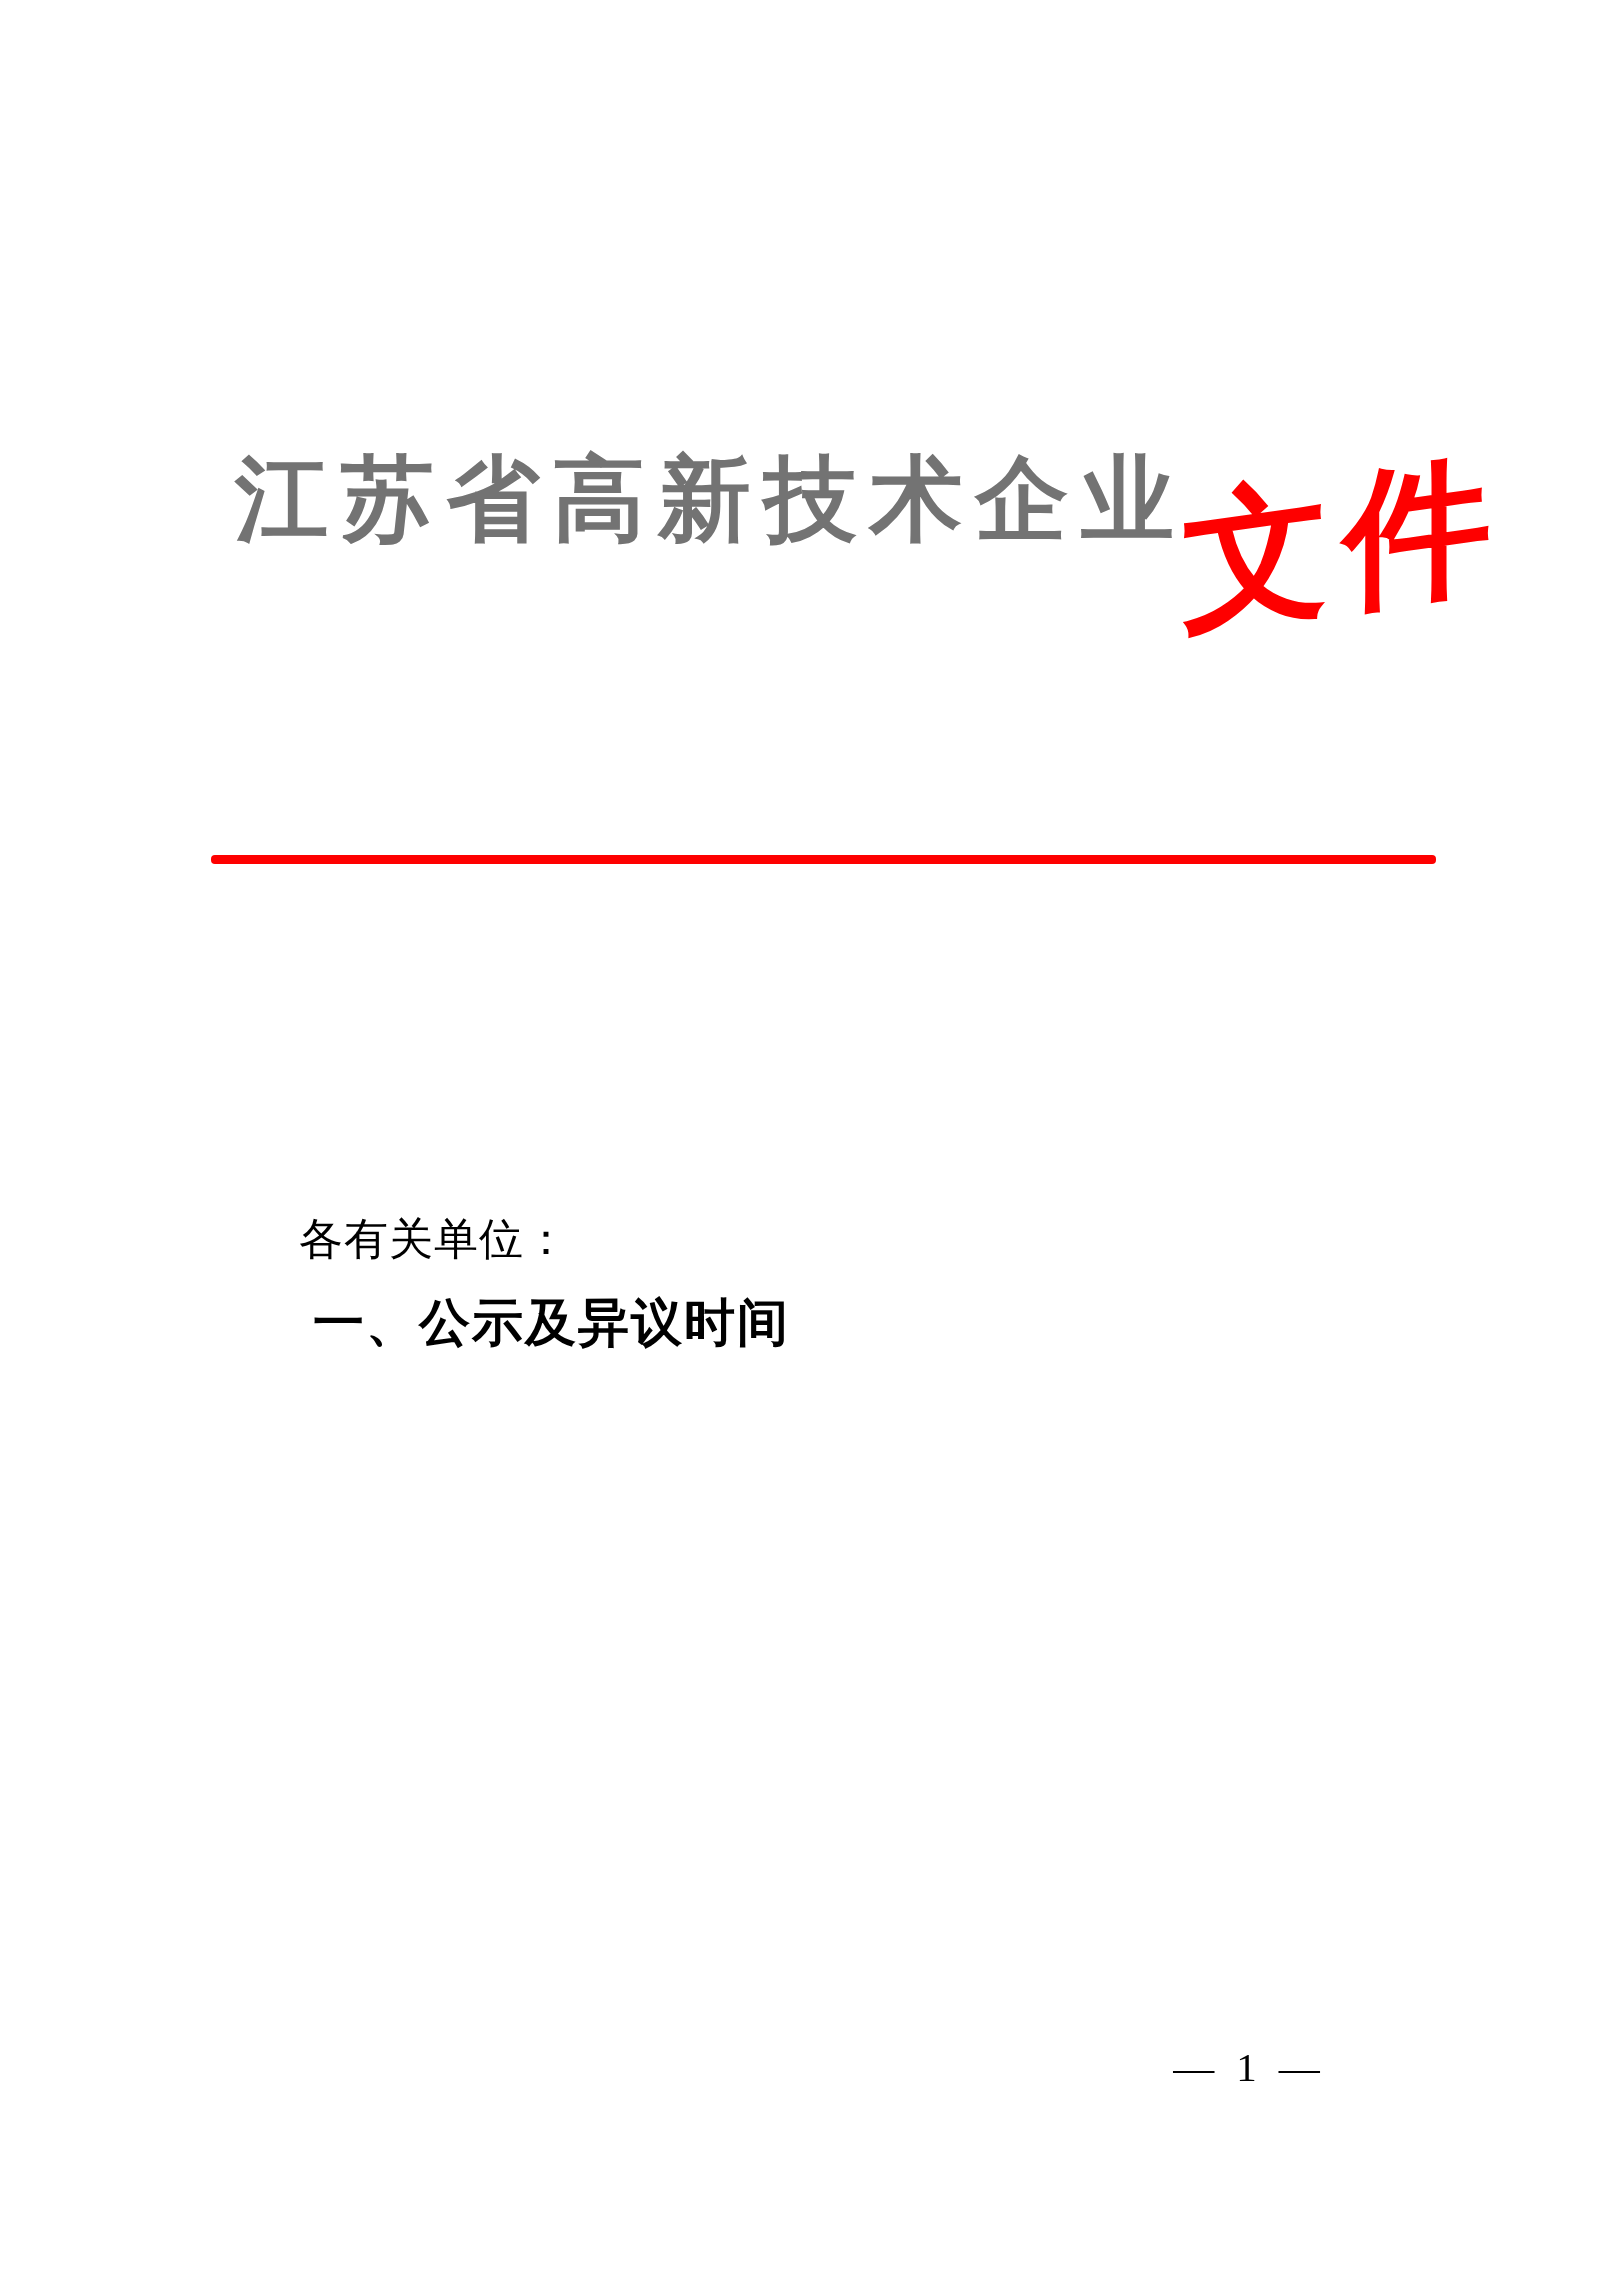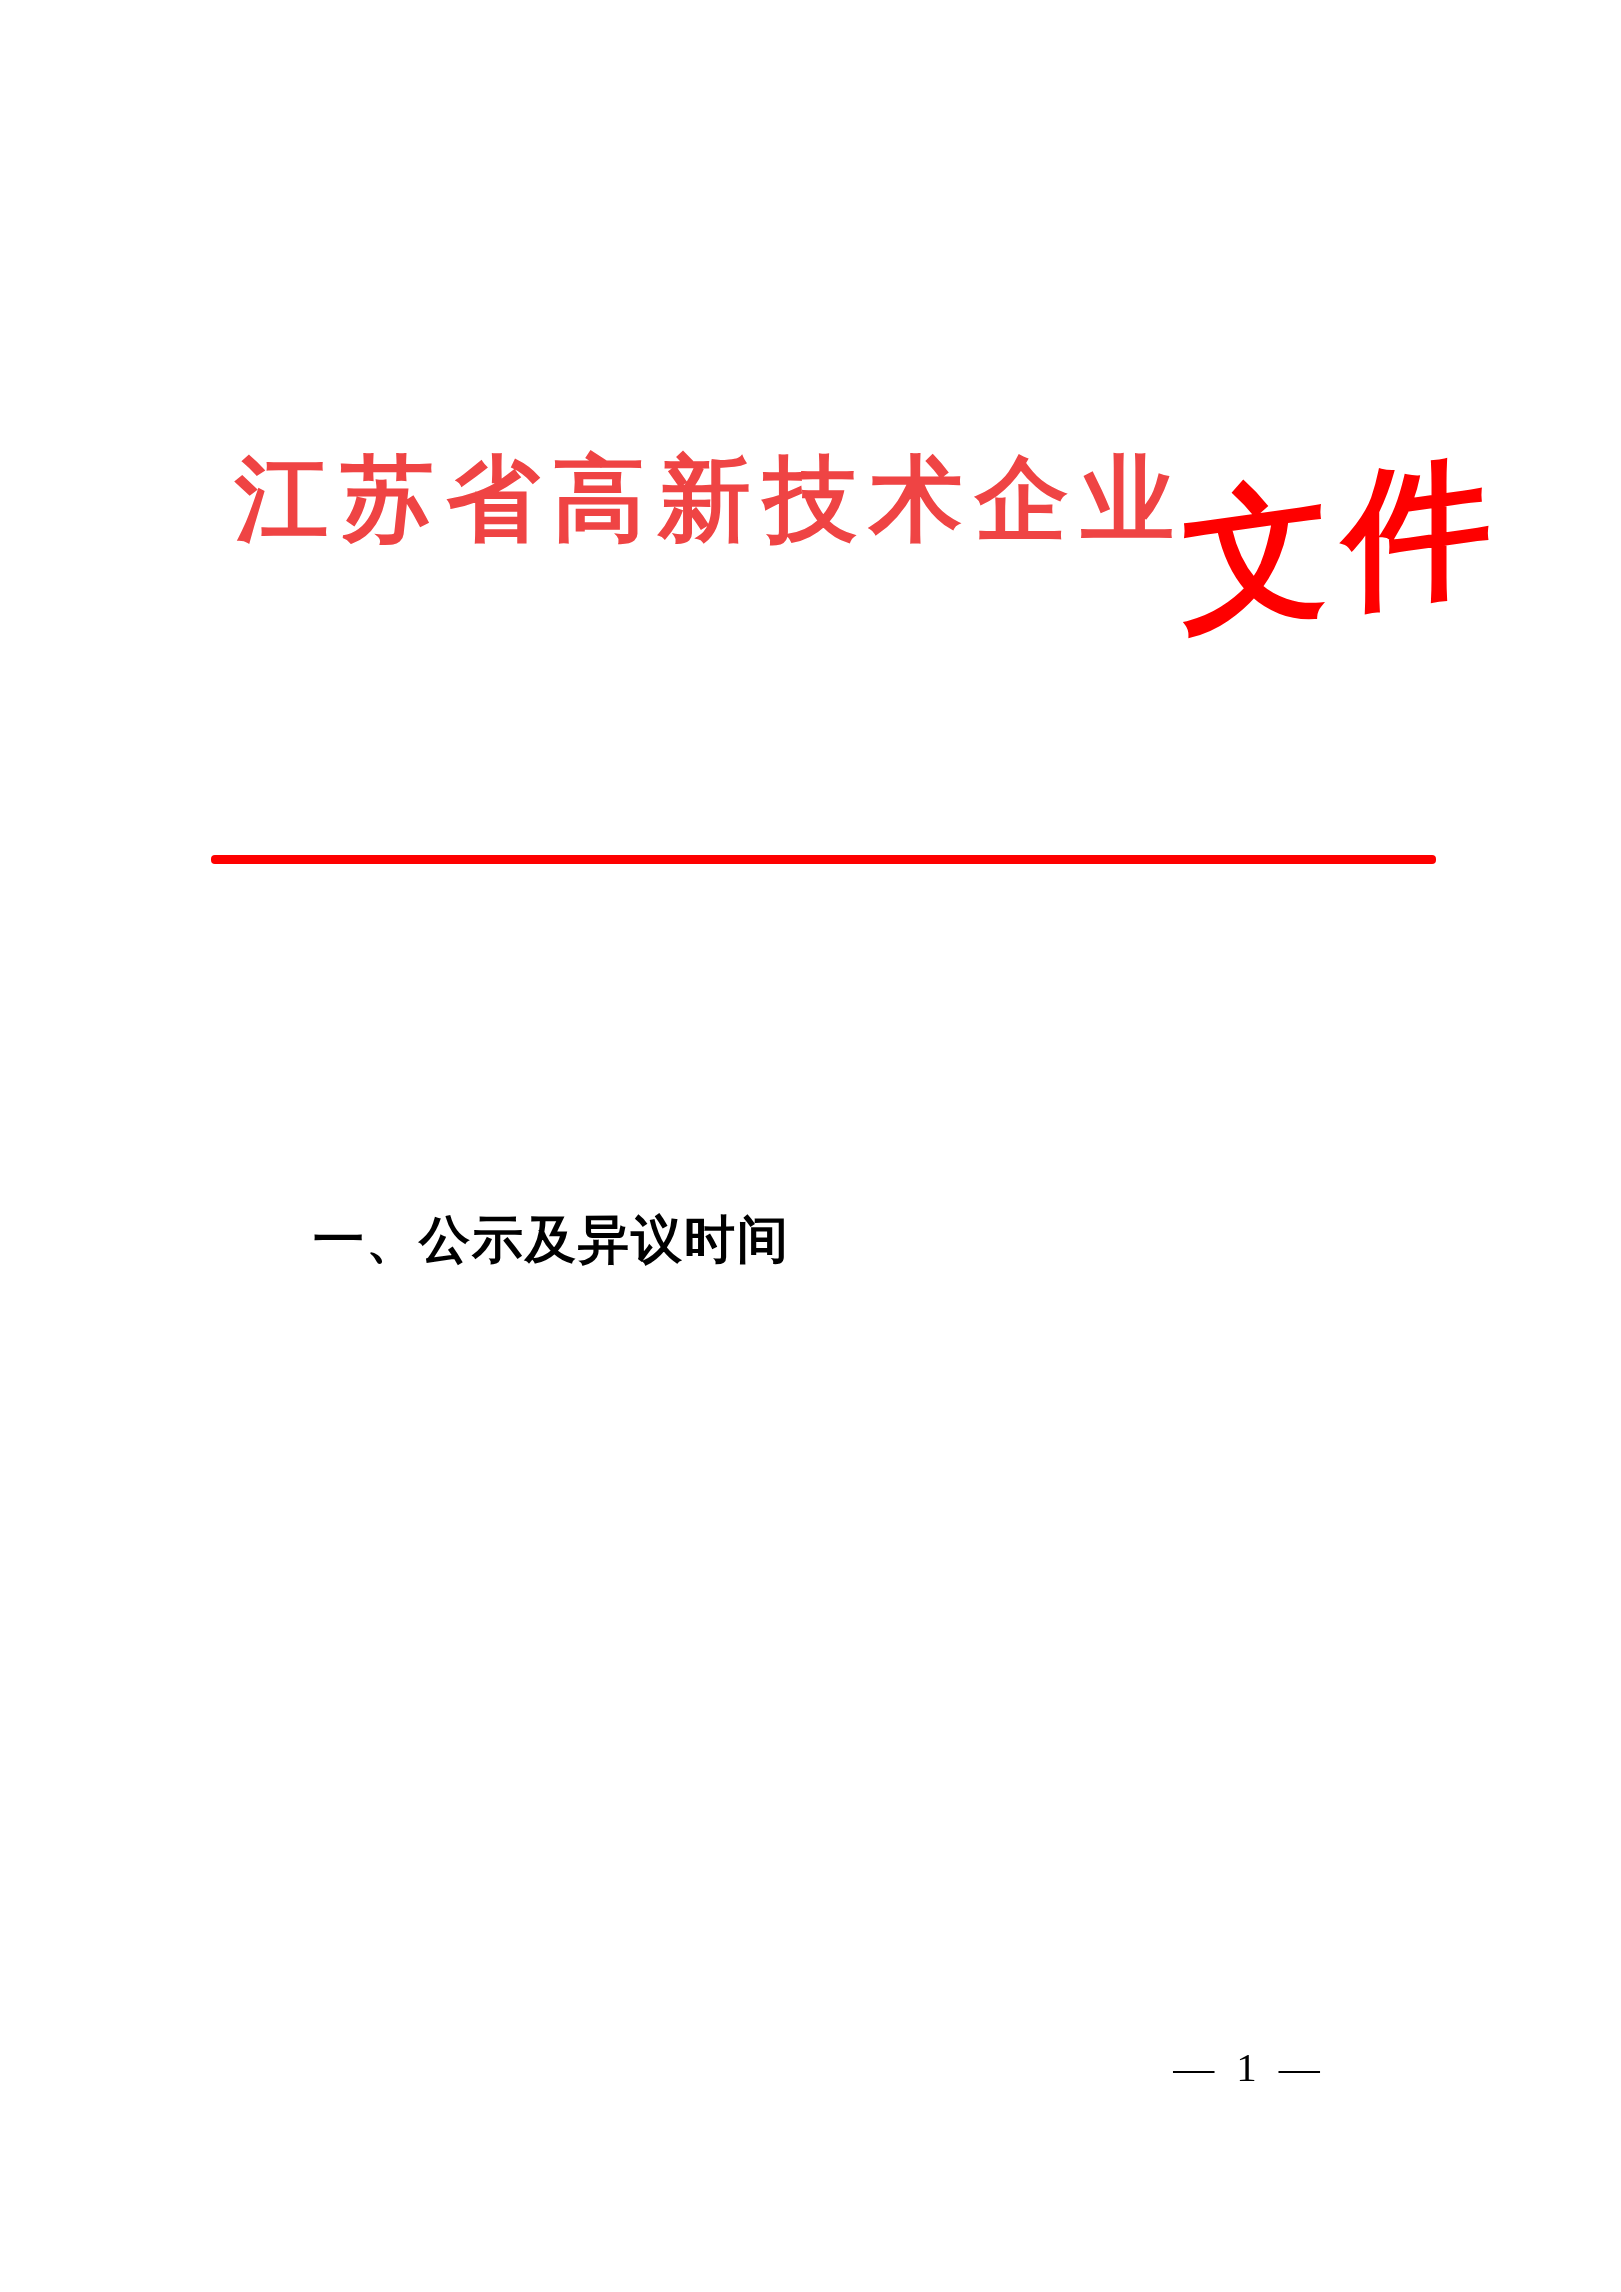--- a/index.html
+++ b/index.html
@@ -18,21 +18,21 @@
   }
 
   
   .org-block {
     position: absolute;
     left: 235px;
     top: 443px;
     width: 939px;
   }
   .org-line {
-    color: #ef4444;
+    color: #737373;
     font-weight: bold;
     font-size: 93px;
     line-height: 114px;
     height: 114px;
     white-space: nowrap;
     text-align: justify;
     text-align-last: justify;
     text-justify: inter-character;
     letter-spacing: 0;
     display: block;
@@ -137,19 +137,20 @@
   <div class="org-block">
     <span class="org-line">江苏省高新技术企业</span>
   </div>
   <div class="doc-type">文件</div>
 
 
   <div class="red-rule"></div>
 
 
   <div class="body-block">
+    <p class="para salutation">各有关单位：</p>
     <p class="para section-heading">一、公示及异议时间</p>
   </div>
 
   <div class="page-number">— 1 —</div>
 
 </div>
 
 
 </body></html>

